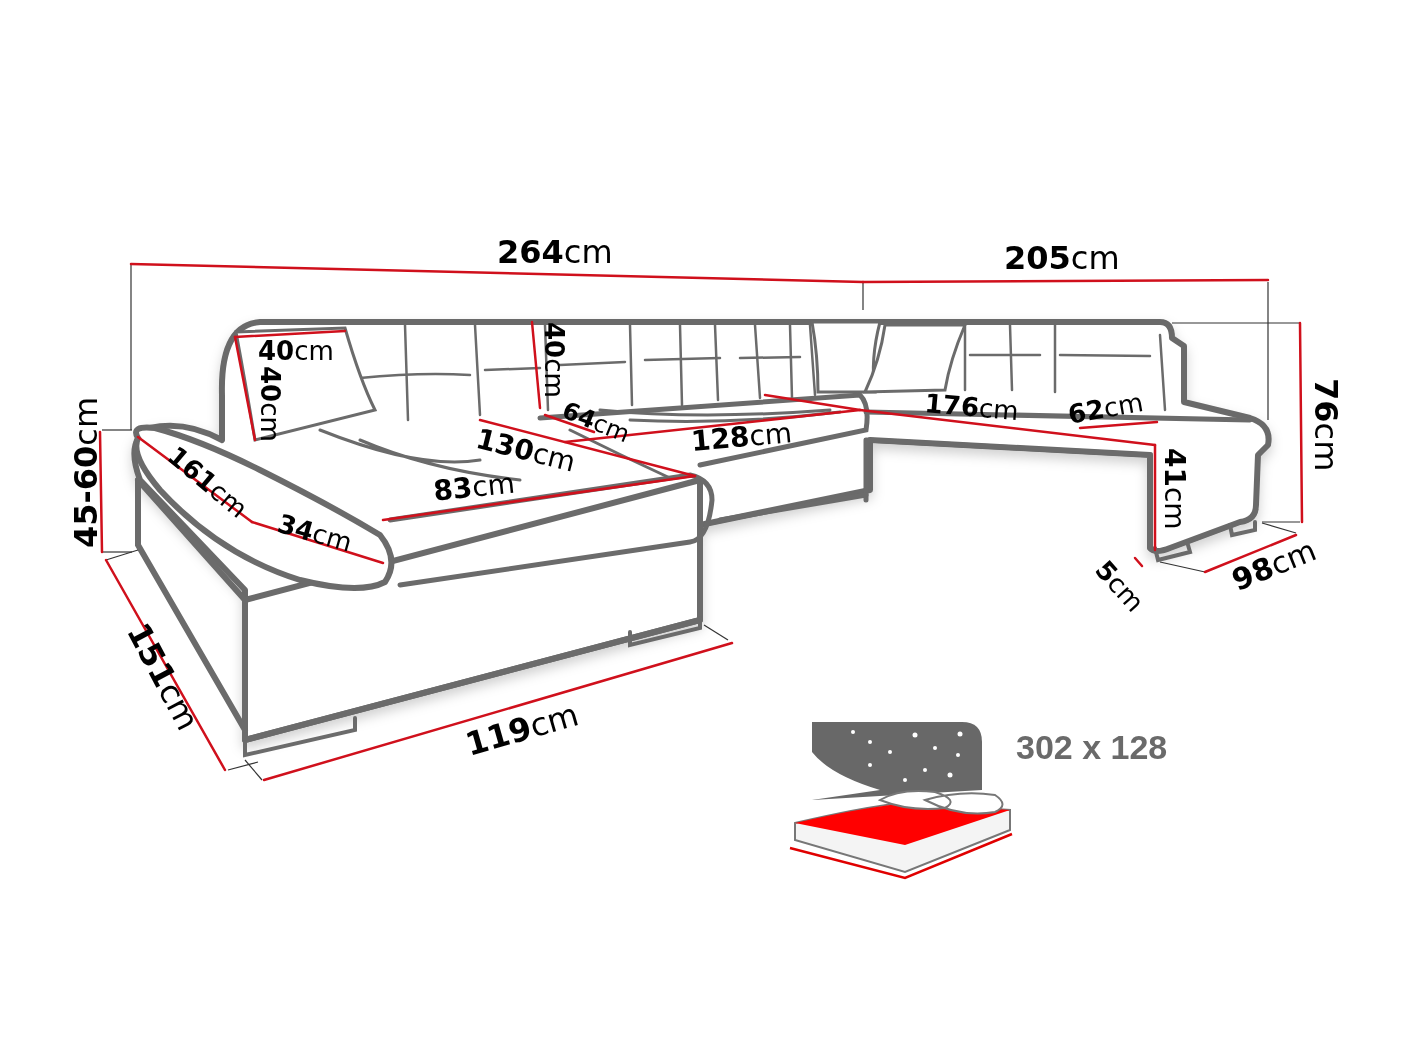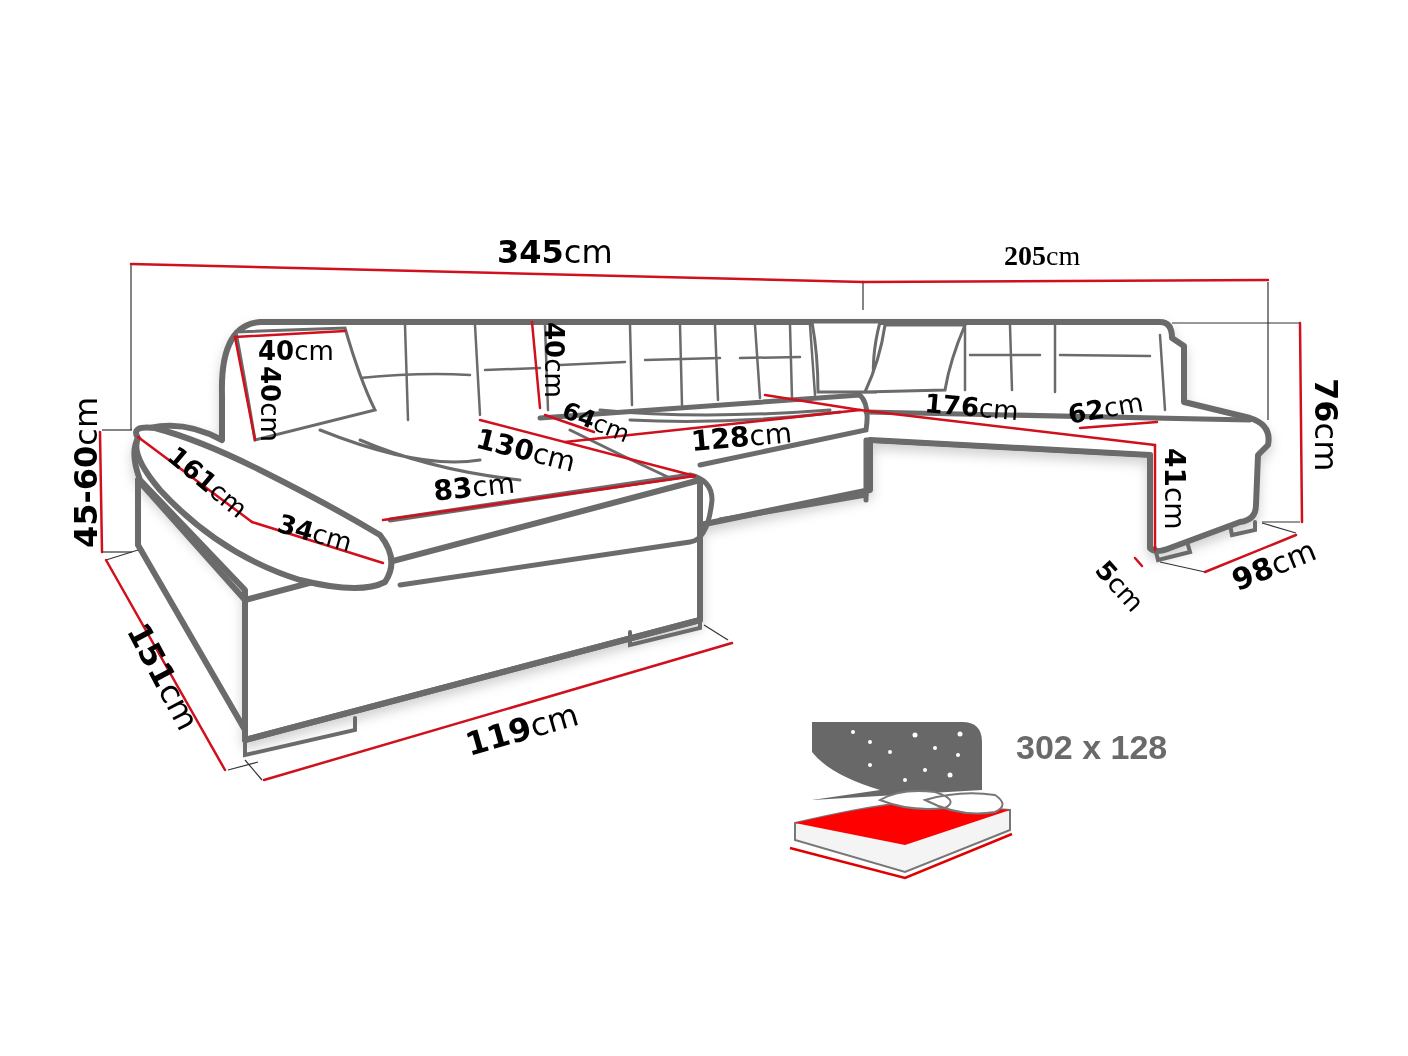--- a/index.html
+++ b/index.html
@@ -108,22 +108,22 @@
         <circle cx="845" cy="790" r="2"></circle>
         <circle cx="958" cy="755" r="2"></circle>
     </g>
     <path d="M795,823 Q860,808 900,803 L1010,810 L1010,830 L905,872 L795,840 Z" fill="#f4f4f4" stroke="#777" stroke-width="2"></path>
     <path d="M795,823 Q860,808 905,803 L1010,810 L905,845 Z" fill="#ff0000"></path>
     <path d="M880,800 Q900,788 935,792 Q960,800 945,808 Q910,812 880,800 Z M925,800 Q960,790 995,795 Q1010,805 995,812 Q960,818 925,800 Z" fill="#fff" stroke="#777" stroke-width="2"></path>
     <path d="M790,848 L905,878 L1012,834" stroke="#e00000" stroke-width="2.5" fill="none"></path>
   </g>
 </svg>
 
-<div class="lbl" style="left:497px;top:236px;font-size:32px;"><b>345</b><span class="u">cm</span></div>
-<div class="lbl" style="left:1004px;top:242px;font-size:28px;font-family:Liberation Serif, serif;"><b>205</b><span class="u">cm</span></div>
+<div class="lbl" style="left:497px;top:236px;font-size:32px;"><b>264</b><span class="u">cm</span></div>
+<div class="lbl" style="left:1004px;top:242px;font-size:32px;"><b>205</b><span class="u">cm</span></div>
 <div class="lbl" style="left:1342px;top:378px;font-size:32px;transform:rotate(90deg);"><b>76</b><span class="u">cm</span></div>
 <div class="lbl" style="left:70px;top:548px;font-size:32px;transform:rotate(-90deg);"><b>45-60</b><span class="u">cm</span></div>
 <div class="lbl" style="left:150px;top:618px;font-size:32px;transform:rotate(62deg);"><b>151</b><span class="u">cm</span></div>
 <div class="lbl" style="left:462px;top:730px;font-size:32px;transform:rotate(-16deg);"><b>119</b><span class="u">cm</span></div>
 <div class="lbl" style="left:1228px;top:568px;font-size:30px;transform:rotate(-22deg);"><b>98</b><span class="u">cm</span></div>
 <div class="lbl" style="left:1110px;top:556px;font-size:26px;transform:rotate(48deg);"><b>5</b><span class="u">cm</span></div>
 <div class="lbl" style="left:1188px;top:448px;font-size:28px;transform:rotate(90deg);"><b>41</b><span class="u">cm</span></div>
 <div class="lbl" style="left:258px;top:338px;font-size:26px;"><b>40</b><span class="u">cm</span></div>
 <div class="lbl" style="left:283px;top:366px;font-size:26px;transform:rotate(90deg);"><b>40</b><span class="u">cm</span></div>
 <div class="lbl" style="left:567px;top:322px;font-size:26px;transform:rotate(90deg);"><b>40</b><span class="u">cm</span></div>

